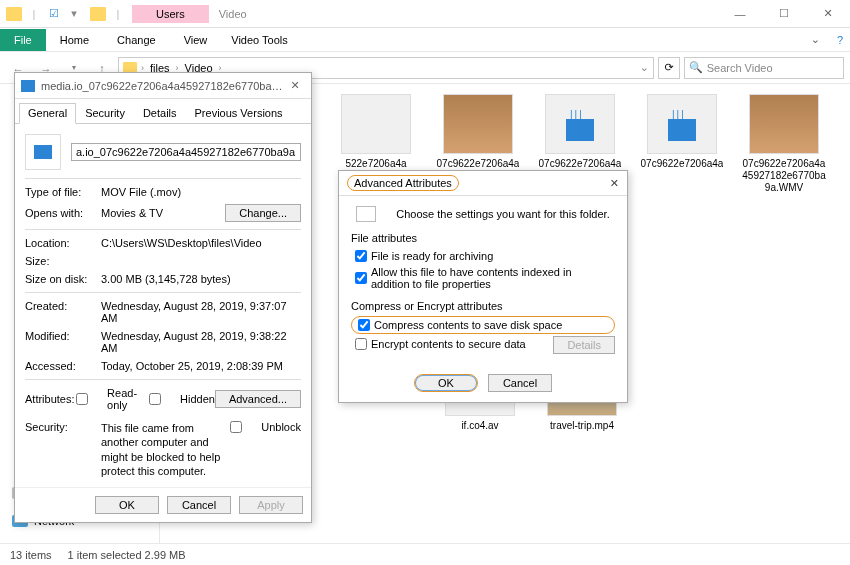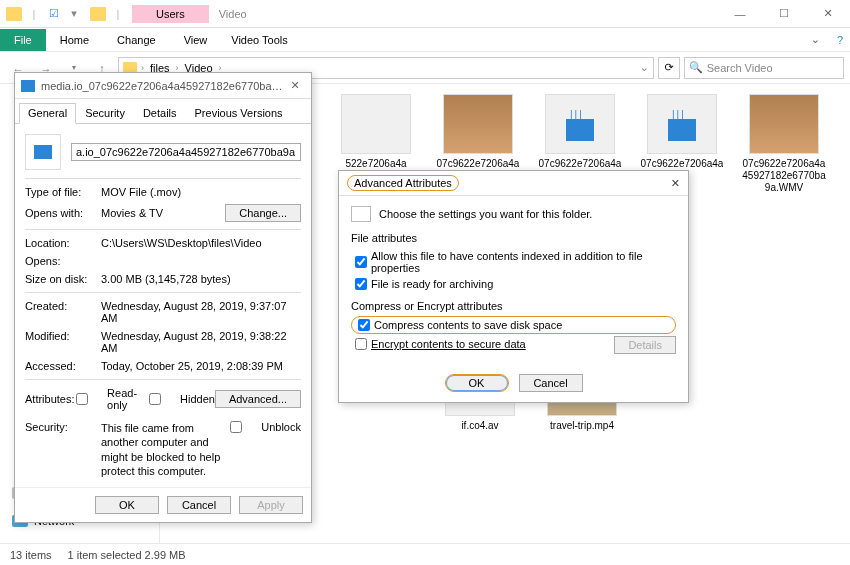--- a/index.html
+++ b/index.html
@@ -68,26 +68,26 @@
 .opens-row { display: flex; align-items: center; }
 .opens-row .val { flex: 1; }
 .cb { display: flex; align-items: center; gap: 19px; }
 .cb input { width: 12px; height: 12px; }
 .sec-text { font-size: 11px; line-height: 1.3; }
 .dlg-buttons { display: flex; justify-content: flex-end; gap: 8px; padding: 8px; border-top: 1px solid #eee; }
 .dlg-buttons .btn-sm { width: 64px; text-align: center; }
 .dlg-buttons .btn-sm.disabled { color: #aaa; }
 
 
-.adv-dialog { position: absolute; left: 338px; top: 170px; width: 351px; background: #fff; border: 1px solid #aaa; box-shadow: 2px 2px 8px rgba(0,0,0,.2); z-index: 20; }
+.adv-dialog { position: absolute; left: 338px; top: 170px; width: 290px; background: #fff; border: 1px solid #aaa; box-shadow: 2px 2px 8px rgba(0,0,0,.2); z-index: 20; }
 .adv-title { display: flex; align-items: center; padding: 4px 8px; border-bottom: 1px solid #ddd; }
 .adv-title .hl { border: 1.5px solid #e5942b; border-radius: 8px; padding: 1px 6px; font-size: 11px; }
 .adv-title-close { margin-left: auto; color: #444; }
 .adv-body { padding: 10px 12px; }
-.adv-body .hint-row { display: flex; align-items: center; gap: 8px; margin-bottom: 10px; }
+.adv-body .hint-row { display: flex; align-items: center; gap: 20px; margin-bottom: 10px; justify-content: center; }
 .adv-icon { width: 20px; height: 16px; border: 1px solid #bbb; }
 .fieldset-label { font-size: 11px; margin: 8px 0 4px; }
 .adv-cb { display: flex; align-items: center; gap: 4px; padding: 2px 4px; font-size: 11px; }
 .adv-cb input { width: 12px; height: 12px; }
 .adv-cb.hl { border: 1.5px solid #e5942b; border-radius: 10px; padding: 2px 6px; }
 .details-btn { margin-left: auto; display: block; margin-top: 2px; }
 .details-btn .btn-sm { color: #aaa; }
 .adv-buttons { display: flex; justify-content: center; gap: 10px; padding: 10px; }
 .adv-buttons .btn-sm { width: 64px; text-align: center; }
 .adv-buttons .btn-sm.hl { border: 1.5px solid #e5942b; border-radius: 10px; box-shadow: inset 0 0 0 1px #6aa8e8; }
@@ -225,21 +225,21 @@
         <div class="lbl">Opens with:</div>
         <div class="val">Movies &amp; TV</div>
         <button class="btn-sm">Change...</button>
       </div>
     <div class="hr"></div>
     <div class="row">
         <div class="lbl">Location:</div>
         <div class="val">C:\Users\WS\Desktop\files\Video</div>
       </div>
     <div class="row">
-        <div class="lbl">Opens:</div>
+        <div class="lbl">Size:</div>
       </div>
     <div class="row">
         <div class="lbl">Size on disk:</div>
         <div class="val">3.00 MB (3,145,728 bytes)</div>
       </div>
     <div class="hr"></div>
     <div class="row">
         <div class="lbl">Created:</div>
         <div class="val">Wednesday, August 28, 2019, 9:37:07 AM</div>
       </div>
@@ -286,32 +286,32 @@
     <span class="adv-title-close">✕</span>
   </div>
   <div class="adv-body">
     <div class="hint-row">
       <span class="adv-icon"></span>
       <span>Choose the settings you want for this folder.</span>
     </div>
     <div class="fieldset-label">File attributes</div>
     <label class="adv-cb">
         <input type="checkbox" checked="" style="">
-        <span>Allow this file to have contents indexed in addition to file properties</span>
+        <span>File is ready for archiving</span>
       </label>
     <label class="adv-cb">
         <input type="checkbox" checked="" style="">
-        <span>File is ready for archiving</span>
+        <span>Allow this file to have contents indexed in addition to file properties</span>
       </label>
     <div class="fieldset-label">Compress or Encrypt attributes</div>
     <label class="adv-cb hl">
         <input type="checkbox" checked="" style="">
         <span>Compress contents to save disk space</span>
       </label>
-    <div style="display:flex; align-items:center;text-decoration:underline;">
+    <div style="display:flex; align-items:center;">
       <label class="adv-cb">
           <input type="checkbox" style="">
           <span>Encrypt contents to secure data</span>
         </label>
       <div class="details-btn"><button class="btn-sm">Details</button></div>
     </div>
   </div>
   <div class="adv-buttons">
     <button class="btn-sm hl">OK</button>
     <button class="btn-sm">Cancel</button>

